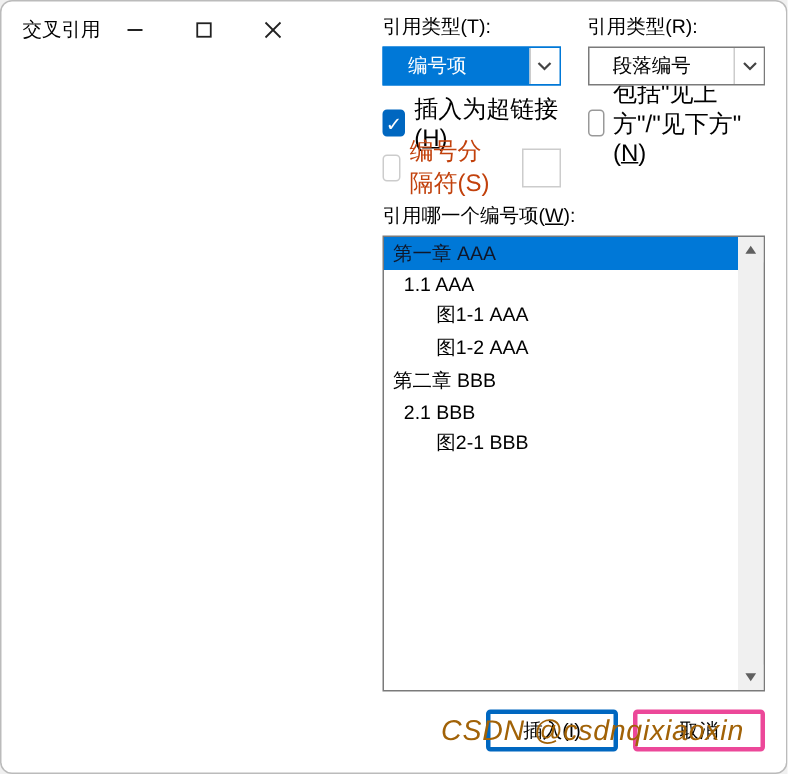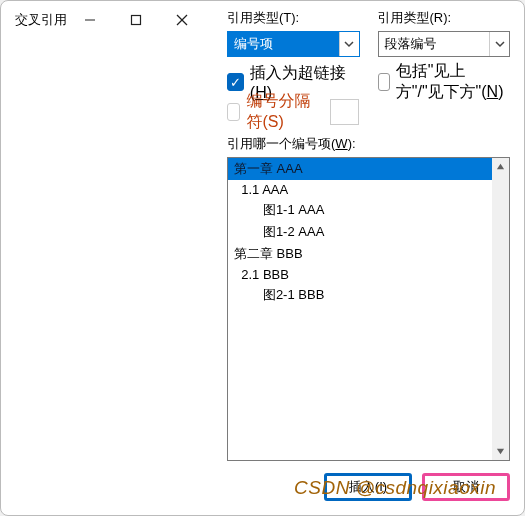--- a/index.html
+++ b/index.html
@@ -2,28 +2,28 @@
 <html><head>
 <meta charset="utf-8">
 <style>
 * { box-sizing: border-box; margin: 0; padding: 0; }
 body { font-family: "Microsoft YaHei", "Segoe UI", sans-serif; font-size: 13px; color: #000; background: #f0f0f0; }
 .window { width: 525px; height: 516px; background: #fff; border: 1px solid #bbb; border-radius: 8px; overflow: hidden; display: flex; flex-direction: row; position: relative; }
 .titlebar { height: 38px; display: flex; align-items: center; padding: 0 8px 0 14px; }
 .title { flex: 1; font-size: 13px; }
 .tbtn { width: 46px; height: 30px; display: flex; align-items: center; justify-content: center; color: #222; }
 .tbtn svg { width: 12px; height: 12px; stroke: #222; stroke-width: 1.2; fill: none; }
-.content { flex: 1; padding: 8px 14px 14px 14px; display: flex; flex-direction: column; }
+.content { flex: 1; padding: 8px 14px 14px 14px; display: flex; flex-direction: column; margin-left: 28px; }
 .row { display: flex; gap: 18px; margin-bottom: 6px; }
 .col { flex: 1; display: flex; flex-direction: column; }
 .label { margin-bottom: 4px; font-size: 13px; }
 .underline { text-decoration: underline; }
 .selectwrap { position: relative; height: 26px; border: 1px solid #7a7a7a; display: flex; align-items: center; background: #fff; }
 .selectwrap.hl { background: #0078d7; color: #fff; border-color: #0078d7; }
-.selvalue { flex: 1; padding: 0 6px; font-size: 13px; }
+.selvalue { flex: 1; padding: 0 16px; font-size: 13px; }
 .chev { width: 20px; height: 24px; display: flex; align-items: center; justify-content: center; border-left: 1px solid #ccc; background: #fff; color: #000; }
 .chev svg { width: 10px; height: 10px; stroke: #444; stroke-width: 1.5; fill: none; }
 .checkrow { display: flex; align-items: center; gap: 6px; margin-top: 8px; height: 22px; }
 .checkbox { width: 18px; height: 18px; border: 1px solid #0067c0; border-radius: 3px; display: flex; align-items: center; justify-content: center; font-size: 13px; color: #fff; }
 .checkbox.checked { background: #0067c0; }
 .checkbox.unchecked { border-color: #999; background: #fff; }
 .checkbox.unchecked.disabled { border-color: #ccc; }
 .cblabel { font-size: 16px; }
 .cblabel.disabled { color: #c2410c; }
 .smallinput { width: 40px; height: 26px; border: 1px solid #ccc; margin-left: 6px; }

